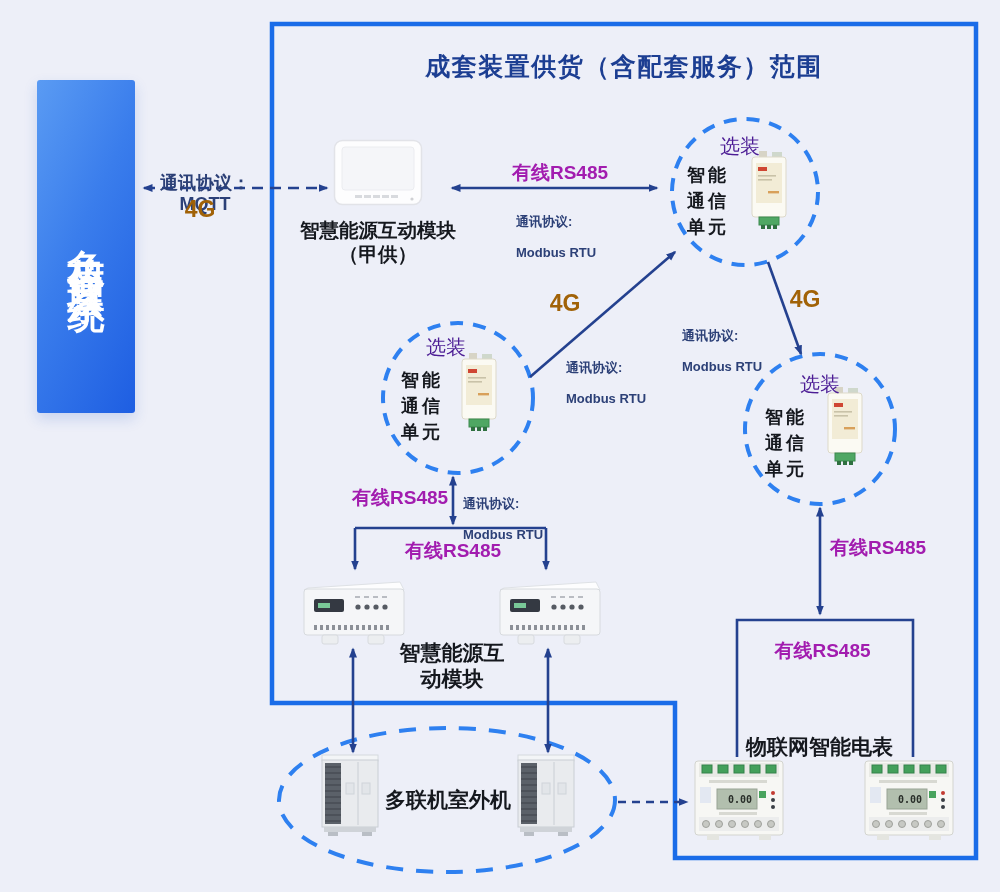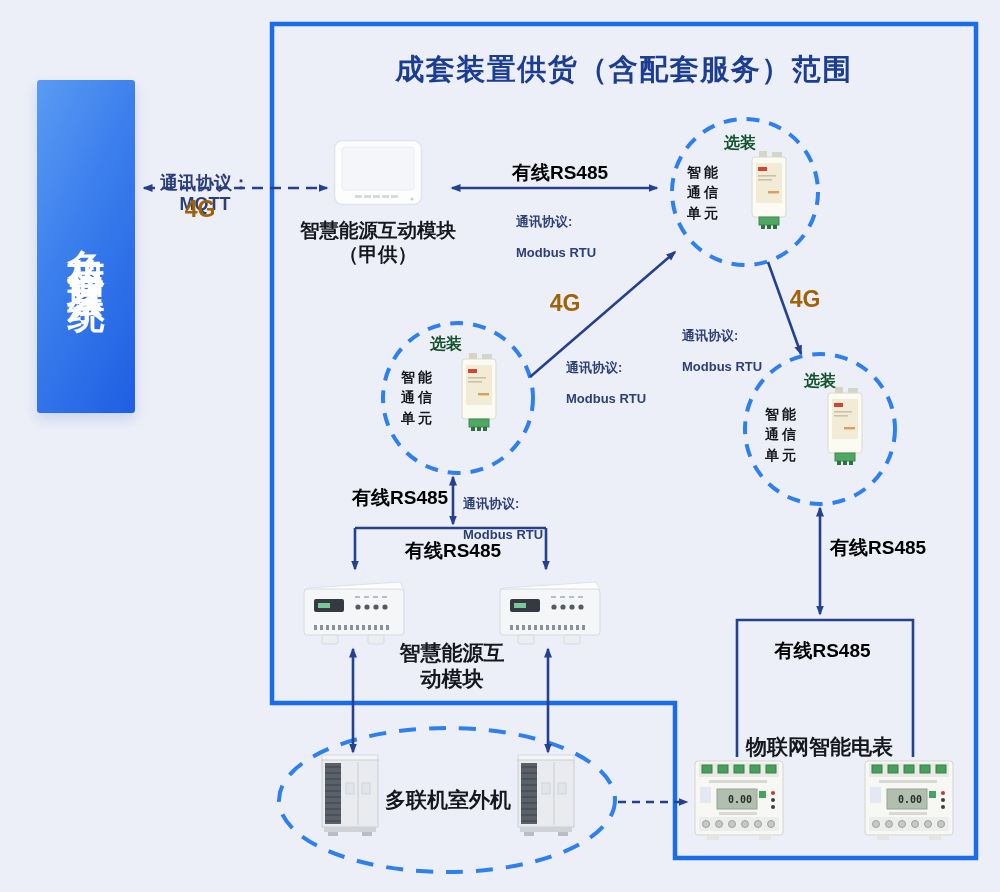--- a/index.html
+++ b/index.html
@@ -1,34 +1,34 @@
 <!DOCTYPE html>
 <html><head>
 <meta charset="utf-8">
 <style>
   html,body{margin:0;padding:0;}
   body{background:#e7eaf5;font-family:"Liberation Sans","DejaVu Sans",sans-serif;}
   .stage{position:relative;width:1000px;height:892px;background:#edeff8;overflow:hidden;margin:0 auto;}
   .wires{position:absolute;left:0;top:0;width:1000px;height:892px;z-index:1;}
   .dev{position:absolute;z-index:2;}
   .lbl{position:absolute;z-index:3;white-space:pre-line;}
-  .title{left:272px;top:50px;width:704px;text-align:center;font-size:29px;font-weight:bold;
+  .title{left:272px;top:50px;width:704px;text-align:center;font-size:25px;font-weight:bold;
          color:#1c3e92;letter-spacing:1.5px;}
   .banner{position:absolute;left:37px;top:80px;width:98px;height:333px;z-index:2;
           background:linear-gradient(115deg,#5a9bf3 0%,#3a7dec 45%,#1e5ee2 100%);
           border-radius:3px;display:flex;align-items:center;justify-content:center;
           box-shadow:0 6px 14px rgba(40,90,200,.18);}
   .banner-text{writing-mode:vertical-lr;text-orientation:upright;color:#ffffff;
           font-size:37px;font-weight:bold;letter-spacing:9px;line-height:1;}
-  .lbl-blue{color:#000000;font-weight:bold;font-size:19px;}
+  .lbl-blue{color:#a21caf;font-weight:bold;font-size:19px;}
   .lbl-4g{color:#a16207;font-weight:bold;font-size:23px;}
   .lbl-navy{color:#2c4077;font-weight:bold;font-size:13px;line-height:1.18;}
   .lbl-dark{color:#15181e;font-weight:bold;}
-  .lbl-tag{color:#14532d;font-weight:bold;font-size:16px;}
-  .unit-txt{font-size:14px;font-weight:bold;color:#15181e;letter-spacing:3px;line-height:1.45;width:48px;}
+  .lbl-tag{color:#4c1d95;font-weight:normal;font-size:20px;}
+  .unit-txt{font-size:18px;font-weight:bold;color:#15181e;letter-spacing:3px;line-height:1.45;width:48px;}
   .ctr{text-align:center;}
 </style>
 </head>
 <body>
 
 <div class="stage">
 
   <svg class="wires" viewBox="0 0 1000 892">
     <defs>
       <marker id="ah" markerWidth="11" markerHeight="9" refX="8.5" refY="4" orient="auto" markerUnits="userSpaceOnUse">

